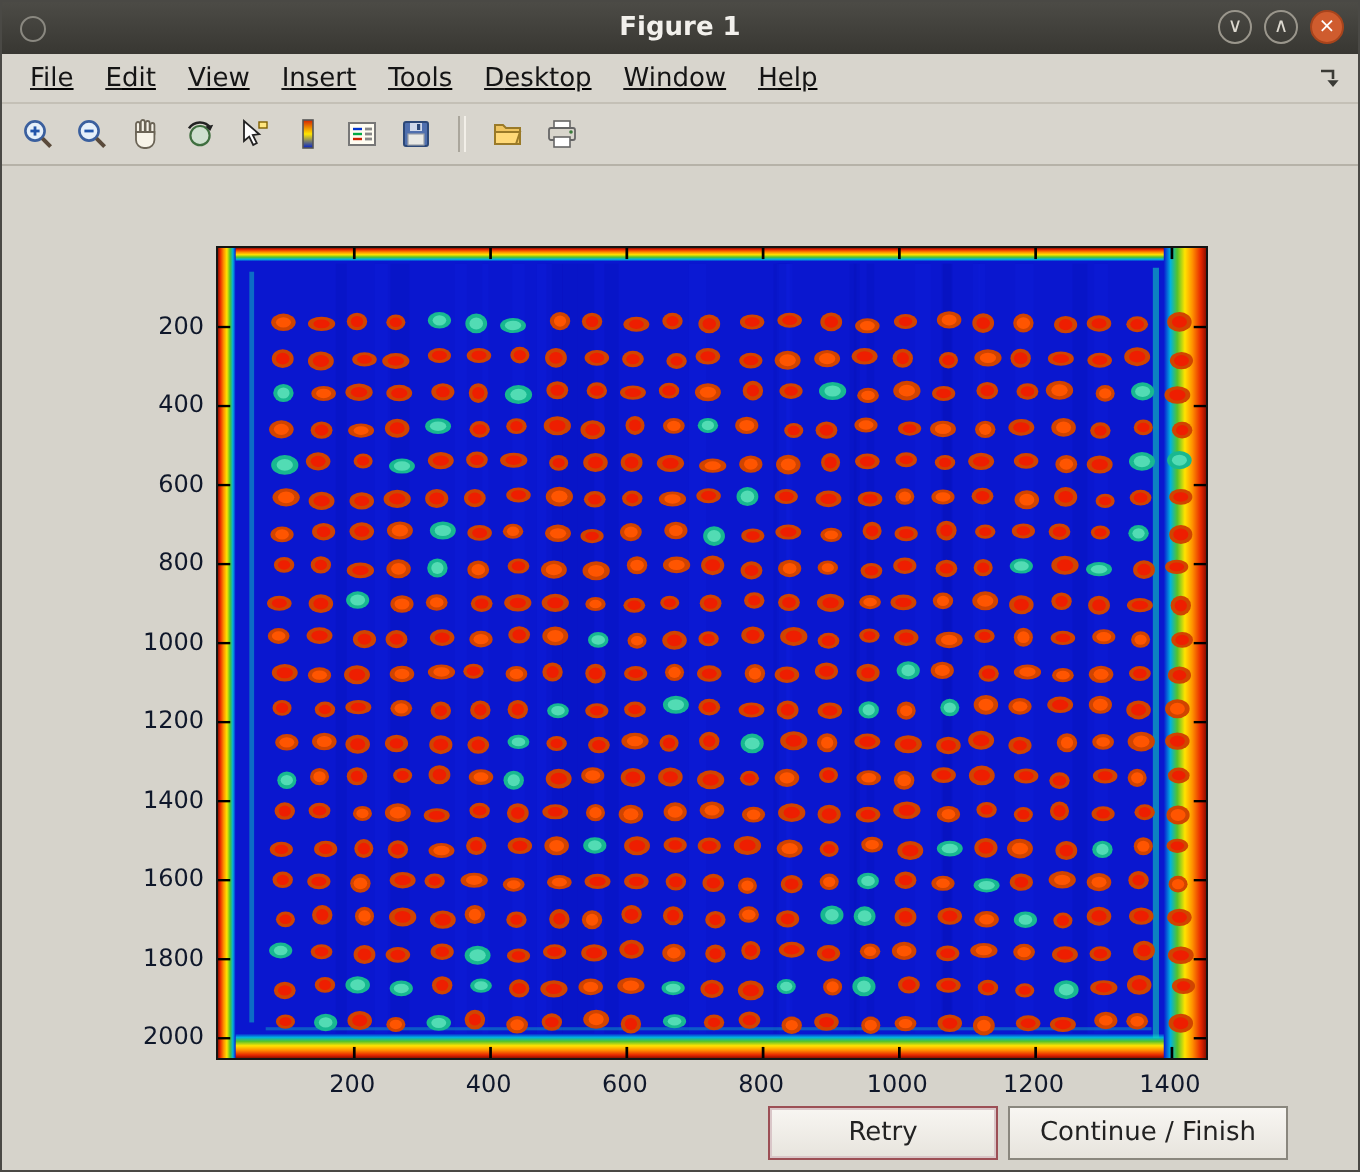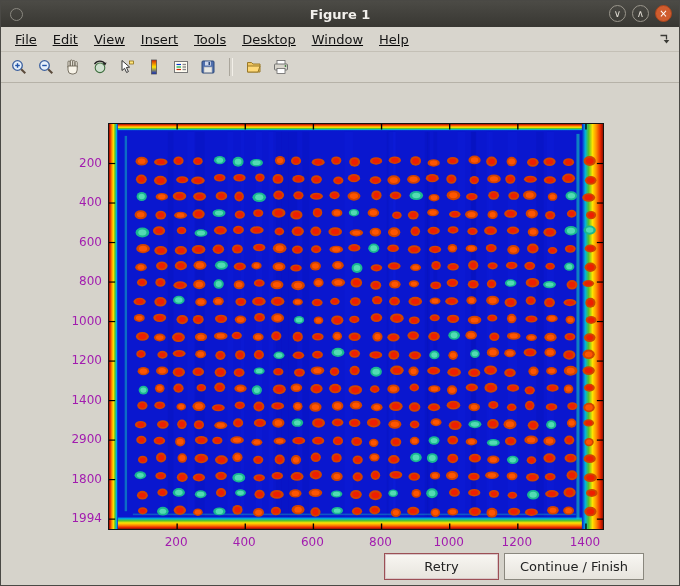--- a/index.html
+++ b/index.html
@@ -26,21 +26,21 @@
            border-bottom:1px solid #b6b2a8;gap:3px;}
   .tool-btn{width:24px;height:24px;display:flex;align-items:center;justify-content:center;
             background:transparent;border:1px solid transparent;padding:0;}
   .tool-btn span{display:flex;}
   .tool-sep{width:2px;height:18px;border-left:1px solid #aaa69c;border-right:1px solid #f2efe8;margin:0 6px;}
   
   .canvas{position:relative;height:506px;background:#d6d3cb;}
   .plot{position:absolute;left:107px;top:40px;width:494px;height:405px;
         border:1px solid #141414;background:#0a17cf;}
   .plot svg{display:block;width:100%;height:100%;}
-  .tick-label{position:absolute;font-size:12px;color:#a21caf;line-height:14px;}
+  .tick-label{position:absolute;font-size:12px;color:#0f172a;line-height:14px;}
   .ylab{width:40px;text-align:right;}
   .xlab{width:44px;text-align:center;}
   
   .btn{position:absolute;height:27px;font-size:13px;font-family:"DejaVu Sans",sans-serif;
        background:linear-gradient(#f8f6f2,#e7e4dd);color:#222;cursor:default;}
   #retryBtn{left:383px;top:470px;width:115px;border:1px solid #9c4f55;
             box-shadow:0 0 0 1px #d9c6c8 inset;}
   #continueBtn{left:503px;top:470px;width:140px;border:1px solid #8a877e;text-align:center;}
 </style>
 </head>
@@ -1302,23 +1302,23 @@
       </div>
     <button class="btn" id="retryBtn">Retry</button>
     <button class="btn" id="continueBtn">Continue / Finish</button>
   <div class="tick-label ylab" style="left: 61px; top: 72.5122px;">200</div>
       <div class="tick-label ylab" style="left: 61px; top: 112.024px;">400</div>
       <div class="tick-label ylab" style="left: 61px; top: 151.537px;">600</div>
       <div class="tick-label ylab" style="left: 61px; top: 191.049px;">800</div>
       <div class="tick-label ylab" style="left: 61px; top: 230.561px;">1000</div>
       <div class="tick-label ylab" style="left: 61px; top: 270.073px;">1200</div>
       <div class="tick-label ylab" style="left: 61px; top: 309.585px;">1400</div>
-      <div class="tick-label ylab" style="left: 61px; top: 349.098px;">2900</div>
+      <div class="tick-label ylab" style="left: 61px; top: 349.098px;">1600</div>
       <div class="tick-label ylab" style="left: 61px; top: 388.61px; text-align: right;">1800</div>
-      <div class="tick-label ylab" style="left: 61px; top: 428.122px;">1994</div>
+      <div class="tick-label ylab" style="left: 61px; top: 428.122px;">2000</div>
       <div class="tick-label xlab" style="left: 153.138px; top: 452px;">200</div>
       <div class="tick-label xlab" style="left: 221.276px; top: 452px;">400</div>
       <div class="tick-label xlab" style="left: 289.414px; top: 452px;">600</div>
       <div class="tick-label xlab" style="left: 357.552px; top: 452px;">800</div>
       <div class="tick-label xlab" style="left: 425.69px; top: 452px;">1000</div>
       <div class="tick-label xlab" style="left: 493.828px; top: 452px;">1200</div>
       <div class="tick-label xlab" style="left: 561.966px; top: 452px;">1400</div>
     </div>
 
 </div>

